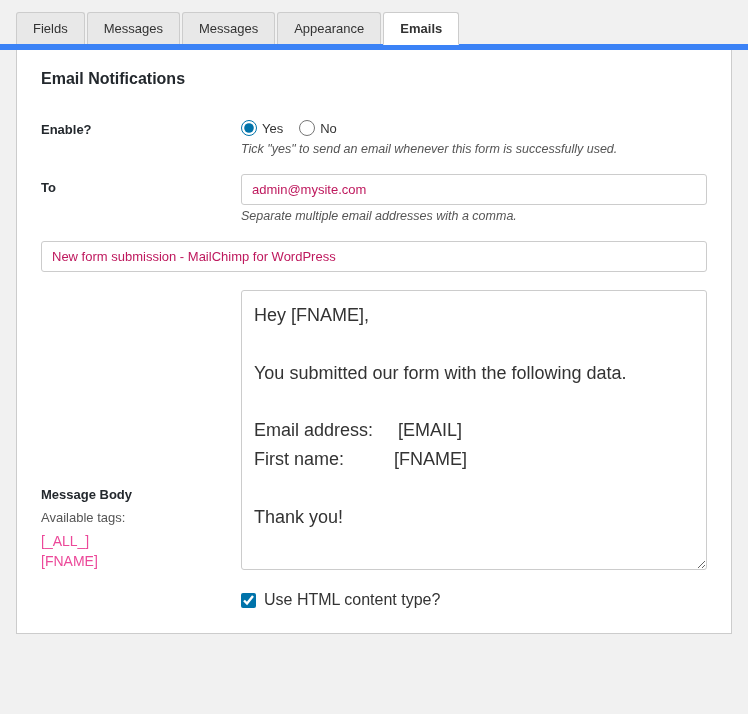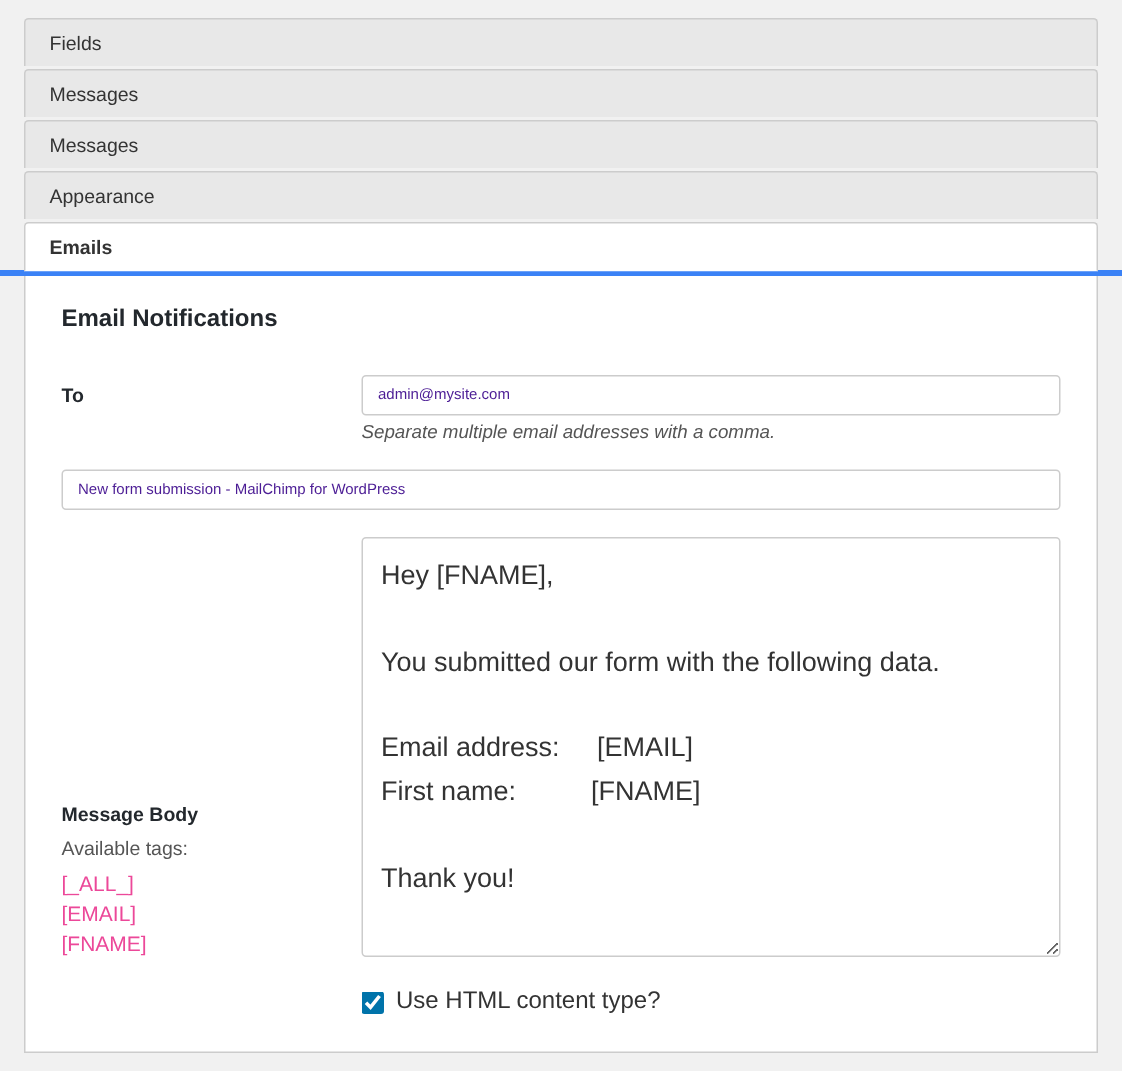--- a/index.html
+++ b/index.html
@@ -12,24 +12,23 @@
       min-height: 714px;
     }
     .container {
       background: #f1f1f1;
       padding: 0;
     }
     
     .tabs {
       display: flex;
       background: #f1f1f1;
-      border-bottom: 4px solid #3b82f6;
+      border-bottom: 6px solid #3b82f6;
       padding: 12px 16px 0 16px;
       gap: 2px;
-      flex-direction: column;
     }
     .tab {
       padding: 8px 16px;
       border: 1px solid #ccc;
       border-bottom: none;
       background: #e8e8e8;
       cursor: pointer;
       font-size: 13px;
       color: #333;
       border-radius: 3px 3px 0 0;
@@ -98,22 +97,22 @@
       color: #555;
       font-size: 12.5px;
       margin-top: 4px;
     }
     
     .text-input {
       width: 100%;
       padding: 7px 10px;
       border: 1px solid #ccc;
       border-radius: 3px;
-      font-size: 10px;
-      color: #4c1d95;
+      font-size: 13px;
+      color: #be185d;
       background: #fff;
     }
     
     .textarea-field {
       width: 100%;
       min-height: 280px;
       padding: 10px 12px;
       border: 1px solid #ccc;
       border-radius: 3px;
       font-size: 18px;
@@ -185,20 +184,36 @@
     <div class="tab">Messages</div>
     <div class="tab">Messages</div>
     <div class="tab">Appearance</div>
     <div class="tab active">Emails</div>
   </div>
 
   <div class="content">
 
     <div class="section-title">Email Notifications</div>
 
+    <div class="form-row">
+      <div class="form-label">Enable?</div>
+      <div class="form-field">
+        <div class="radio-group">
+          <label class="radio-option">
+            <input type="radio" name="enable" checked="" style="">
+            <span>Yes</span>
+          </label>
+          <label class="radio-option">
+            <input type="radio" name="enable" style="">
+            <span>No</span>
+          </label>
+        </div>
+        <div class="hint-text">Tick "yes" to send an email whenever this form is successfully used.</div>
+      </div>
+    </div>
 
     <div class="form-row">
       <div class="form-label">To</div>
       <div class="form-field">
         <input type="text" class="text-input" value="admin@mysite.com" style="">
         <div class="hint-text">Separate multiple email addresses with a comma.</div>
       </div>
     </div>
 
     <div class="form-row">
@@ -206,21 +221,20 @@
         <input type="text" class="text-input" value="New form submission - MailChimp for WordPress" style="">
       </div>
     </div>
 
     <div class="message-body-row">
       <div class="message-body-label-col">
         <div class="message-body-label">Message Body</div>
         <div class="tags-section">
           <div class="tags-label">Available tags:</div>
           <a class="tag-item">[_ALL_]</a>
-          <a class="tag-item">[EMAIL]</a>
           <a class="tag-item">[FNAME]</a>
         </div>
       </div>
       <div class="form-field">
         <textarea class="textarea-field" style="">Hey [FNAME],
 
 You submitted our form with the following data.
 
 Email address:     [EMAIL]
 First name:          [FNAME]

